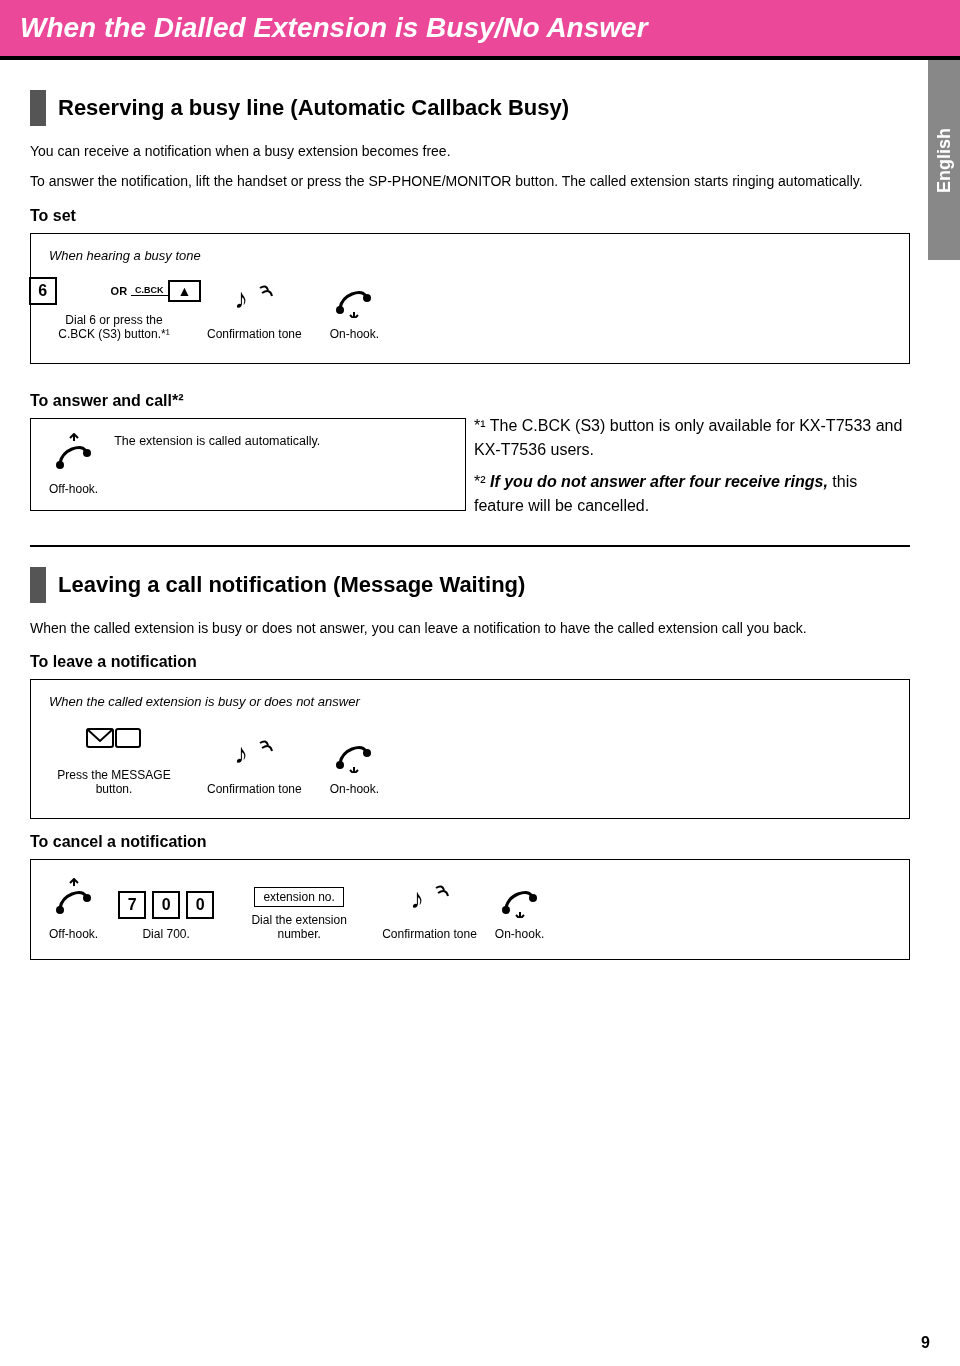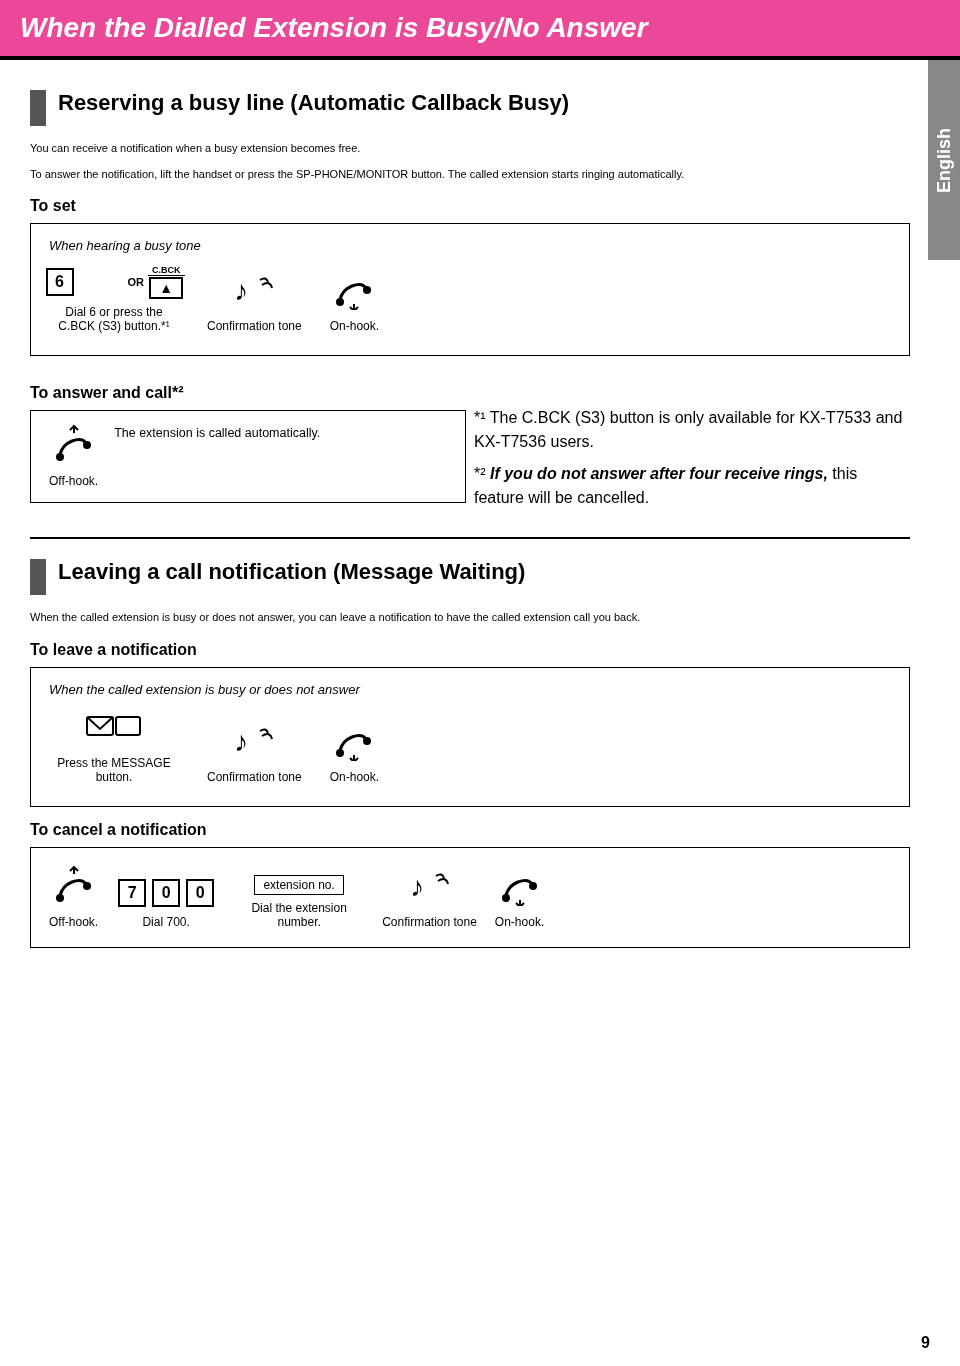--- a/index.html
+++ b/index.html
@@ -44,38 +44,38 @@
       justify-content: center;
     }
 
     .main-content {
       padding: 20px 50px 20px 30px;
     }
 
     
     .section-header {
       display: flex;
-      align-items: flex-start;
+      align-items: center;
       margin-bottom: 14px;
       margin-top: 10px;
     }
     .section-bar {
       width: 16px;
       min-height: 36px;
       background: #555;
       margin-right: 12px;
       flex-shrink: 0;
     }
     .section-title {
       font-size: 22px;
       font-weight: bold;
     }
 
     .body-text {
-      font-size: 11px;
+      font-size: 14px;
       line-height: 1.6;
       margin-bottom: 8px;
     }
 
     .sub-heading {
       font-size: 16px;
       font-weight: bold;
       margin: 14px 0 8px 0;
     }
 
@@ -221,21 +221,21 @@
   <p class="sub-heading">To set</p>
 
   <div class="instruction-box">
     <div class="box-label">When hearing a busy tone</div>
 
     <div class="step-row">
       <div class="step-item">
         <div style="display:flex;align-items:center;margin-bottom:6px;">
           <span class="key-btn">6</span>
           <span class="or-text">OR</span>
-          <div style="display:flex;flex-direction:column;align-items:center;">
+          <div style="display:flex;flex-direction:row;align-items:center;">
             <span style="font-size:9px;font-weight:bold;border-bottom:1px solid #000;padding:0 4px;">C.BCK</span>
             <div style="border:2px solid #000;padding:1px 8px;margin-top:1px;">
               <span style="font-size:14px;font-weight:bold;">▲</span>
             </div>
           </div>
         </div>
         <span class="step-label">Dial 6 or press the C.BCK (S3) button.*¹</span>
       </div>
 
       <div class="step-item">

